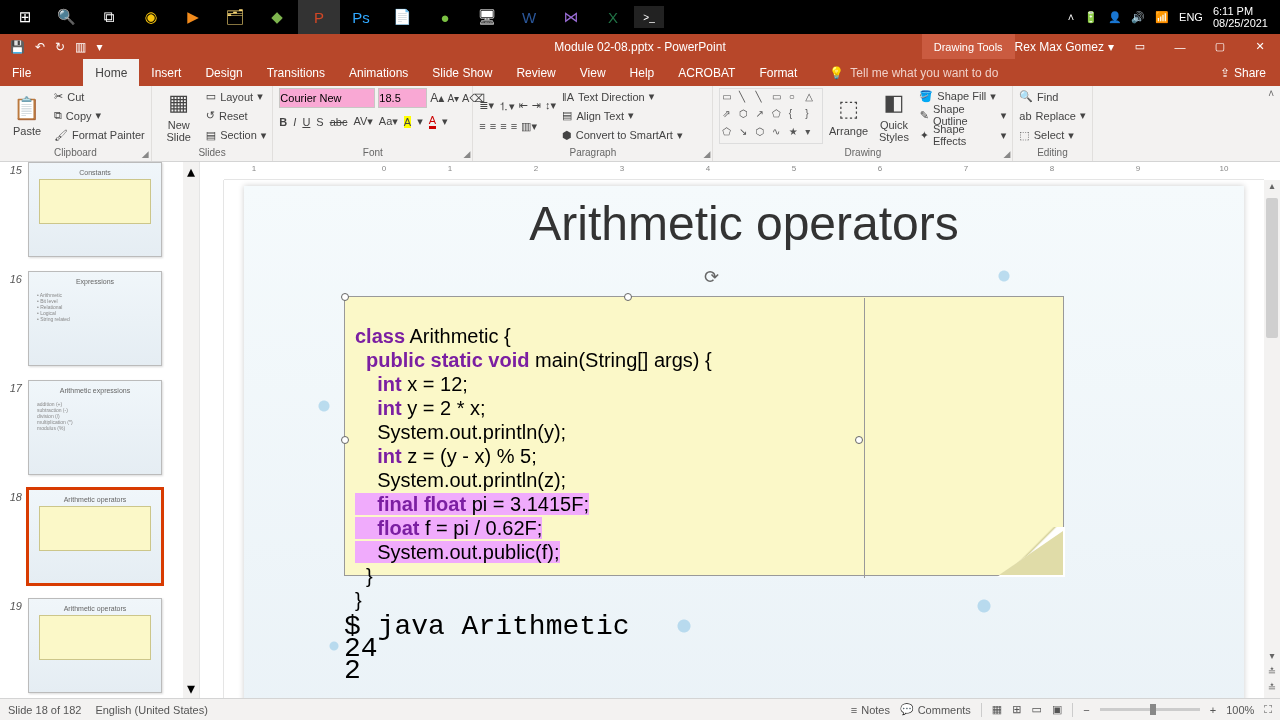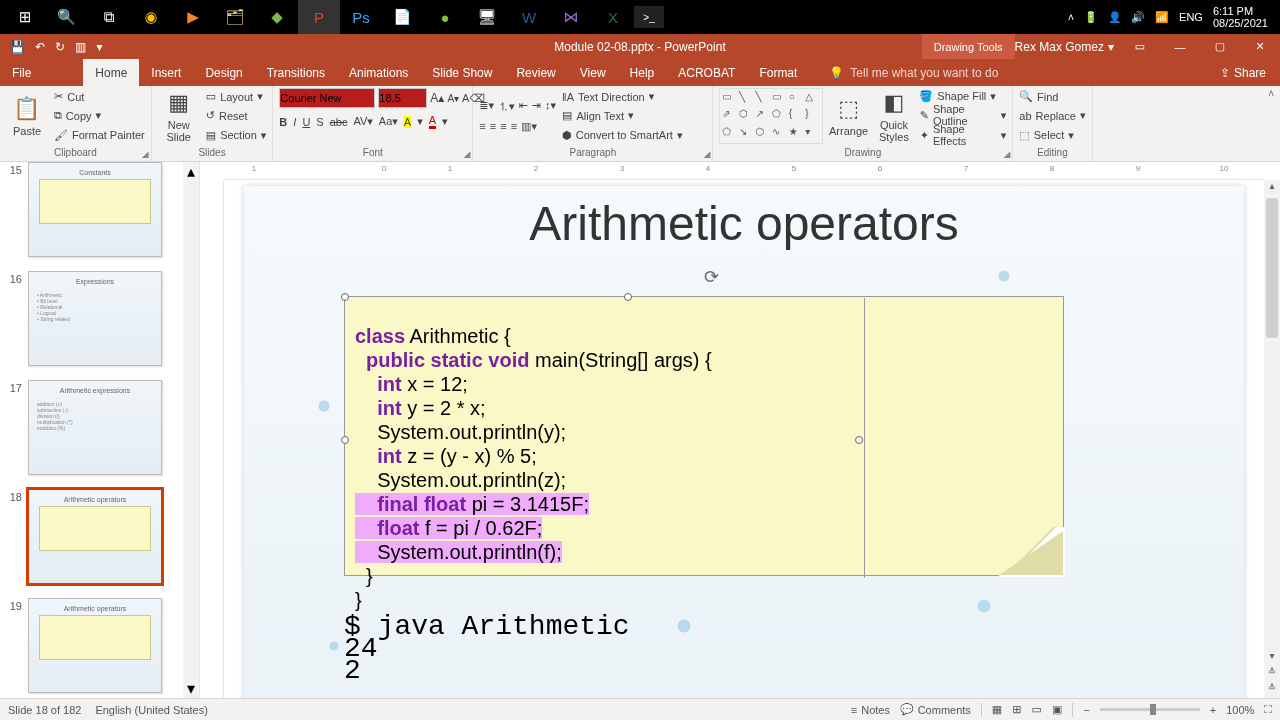--- a/index.html
+++ b/index.html
@@ -31,31 +31,31 @@
 
 
 .ribbon { height: 76px; background: #f3f2f1; border-bottom: 1px solid #d4d4d4; display: flex; font-size: 11px; color: #444; position: relative; }
 .ribbon .group { border-right: 1px solid #e1dfdd; padding: 2px 6px 0 6px; display: flex; flex-direction: column; height: 100%; position:relative;}
 .ribbon .group-body { flex: 1; display: flex; align-items: flex-start; gap: 6px; }
 .ribbon .group-name { font-size: 10px; color: #666; text-align: center; padding-bottom: 3px; }
 .ribbon .big-btn { display: flex; flex-direction: column; align-items: center; justify-content: center; width: 42px; height: 56px; gap: 2px; cursor:pointer; }
 .ribbon .big-btn .icon { width: 28px; height: 28px; display:flex; align-items:center; justify-content:center; font-size:22px;}
 .ribbon .stack { display: flex; flex-direction: column; gap: 2px; justify-content: center; height:56px;}
 .ribbon .stack .row { display:flex; align-items:center; gap:4px; height:18px; cursor:pointer;}
-.ribbon select, .ribbon input { font-size:11px; border:1px solid #c8c6c4; background:#b91c1c; height:20px; }
+.ribbon select, .ribbon input { font-size:11px; border:1px solid #c8c6c4; background:#f9a8d4; height:20px; }
 .ribbon .dl-corner { position:absolute; right:2px; bottom:2px; font-size:9px; color:#888; }
 .ribbon .collapse-caret { position:absolute; right:6px; top:2px; font-size:10px; color:#666; cursor:pointer;}
 
 
 .main { display: flex; height: calc(720px - 34px - 25px - 27px - 76px - 22px); background:#fff;}
 .slide-panel { width: 200px; background:#fff; border-right:1px solid #e5e5e5; overflow:hidden; position:relative; }
 .slide-panel .scroll { position:absolute; right:0; top:0; bottom:0; width:16px; background:#f3f2f1; display:flex; flex-direction:column; align-items:center; justify-content:space-between;}
 .slide-panel .thumbs { padding: 8px 10px 8px 6px; display:flex; flex-direction:column; gap:14px; margin-top:-8px;}
 .slide-thumb { display:flex; gap:6px; }
-.slide-thumb .num { width:16px; text-align:right; font-size:11px; color:#555; padding-top:2px;}
+.slide-thumb .num { width:16px; text-align:right; font-size:11px; color:#555; padding-top:2px;font-style:italic;}
 .slide-thumb .mini { width:134px; height:95px; border:1px solid #bbb; background:linear-gradient(#f0f6fa,#e5edf3); box-shadow:1px 1px 2px rgba(0,0,0,0.15); display:flex; flex-direction:column; align-items:center; padding:6px 4px; font-size:6px; color:#888; position:relative; overflow:hidden;}
 .slide-thumb .mini .mtitle { font-size:7px; margin-bottom:3px; color:#666;}
 .slide-thumb .mini .mbox { width:90%; height:55%; background:#fbf8c8; border:1px solid #ccc68a;}
 .slide-thumb.sel .mini { outline:3px solid #d83b01; outline-offset:-1px;}
 
 
 .editor { flex:1; position:relative; background:#fff; overflow:hidden;}
 .ruler-h { position:absolute; top:0; left:24px; right:16px; height:18px; background:#fff; border-bottom:1px solid #e5e5e5; font-size:8px; color:#888; display:flex; align-items:flex-end;}
 .ruler-h .num { position:absolute; top:2px; transform:translateX(-50%);}
 .ruler-v { position:absolute; top:18px; left:0; bottom:0; width:24px; background:#fff; border-right:1px solid #e5e5e5;}
@@ -456,21 +456,21 @@
         <div class="codebox">
 <span class="kw">class</span><span> Arithmetic {</span>
 <span class="kw">  public static void</span><span> main(String[] args) {</span>
 <span class="kw">    int</span><span> x = 12;</span>
 <span class="kw">    int</span><span> y = 2 * x;</span>
 <span>    System.out.println(y);</span>
 <span class="kw">    int</span><span> z = (y - x) % 5;</span>
 <span>    System.out.println(z);</span>
 <span class="sel"><span class="kw">    final float</span><span> pi = 3.1415F;</span></span>
 <span class="sel"><span class="kw">    float</span><span> f = pi / 0.62F;</span></span>
-<span class="sel">    System.out.println(f);</span>
+<span class="sel">    System.out.public(f);</span>
 <span>  }</span>
 <span>}</span>
           <div class="fold"></div>
           <div class="handle" style="top:-4px;left:-4px"></div>
           <div class="handle" style="top:-4px;left:50%;margin-left:-80px"></div>
           <div class="handle" style="top:50%;left:-4px"></div>
           <div class="handle" style="top:50%;right:200px"></div>
         </div>
         <div class="sep-line"></div>
         <div class="output">$ java Arithmetic

